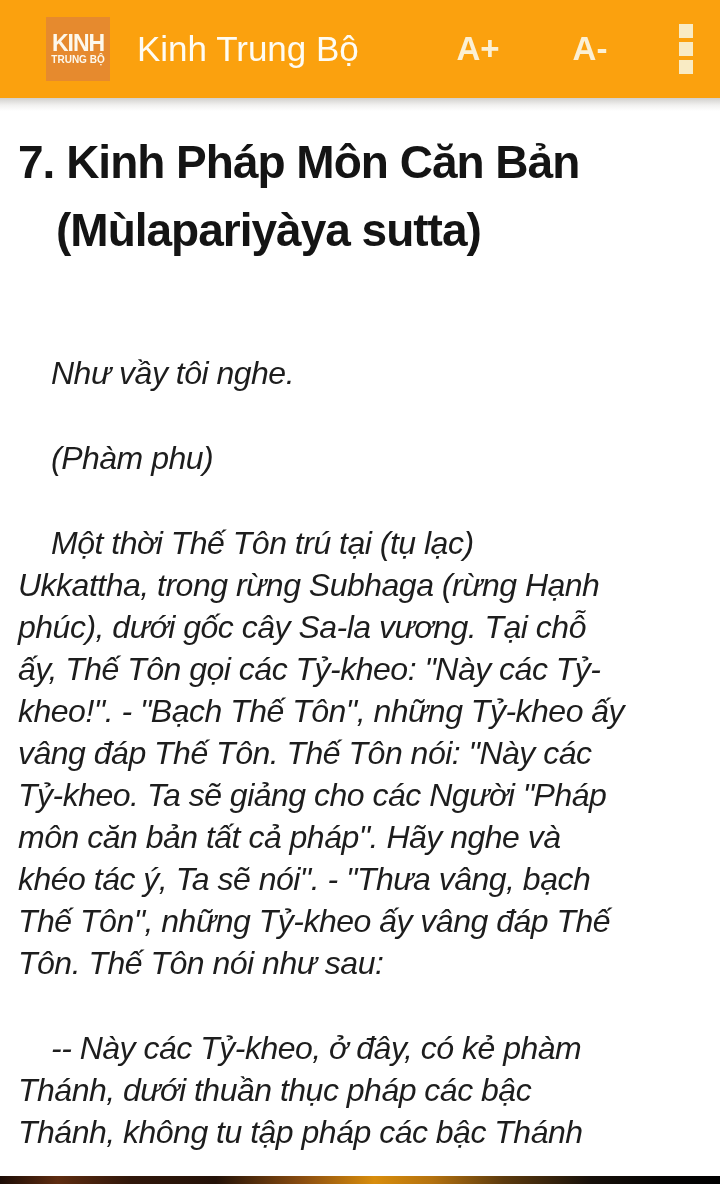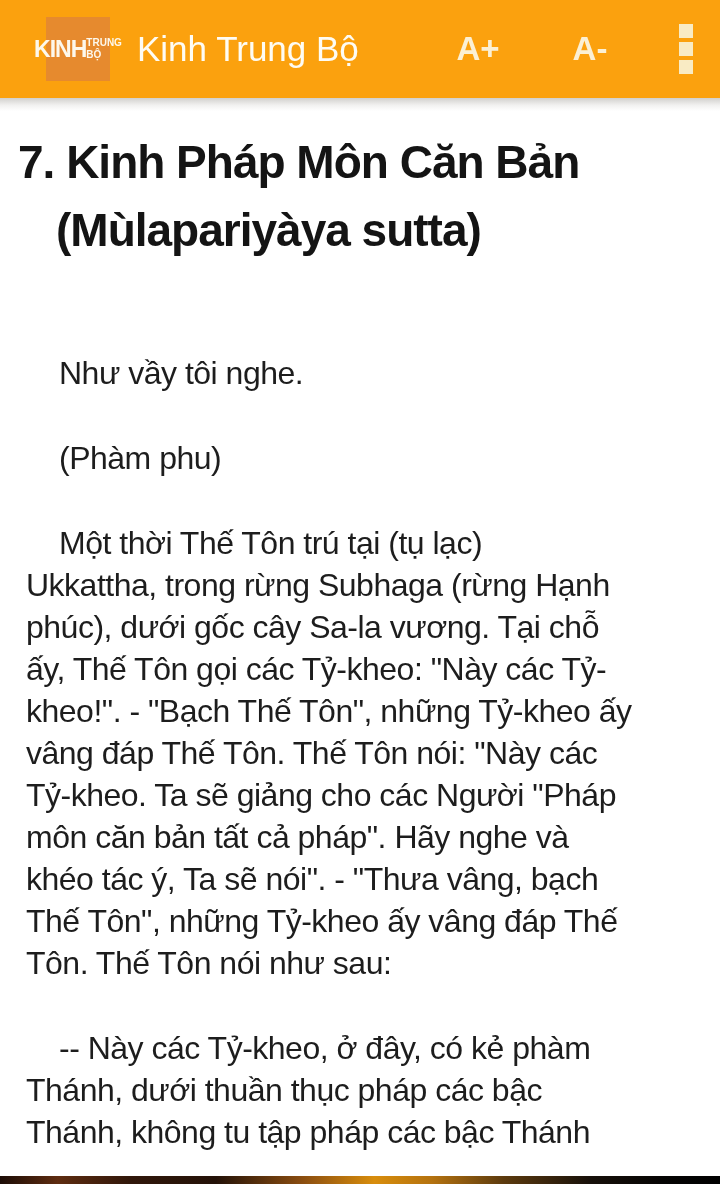--- a/index.html
+++ b/index.html
@@ -18,21 +18,21 @@
     position: relative;
     display: flex;
     align-items: center;
     height: 98px;
     background: #FBA10E;
     padding: 0 26px 0 46px;
   }
   .app-icon {
     width: 64px; height: 64px;
     background: #E68A2E;
-    display: flex; 
+    display: flex; flex-direction: column;
     align-items: center; justify-content: center;
     flex: 0 0 auto;
   }
   .app-icon .icon-line1 {
     color: #FDF8EC; font-weight: bold; font-size: 23px; line-height: 22px; letter-spacing: -1px;
   }
   .app-icon .icon-line2 {
     color: #FDF8EC; font-weight: bold; font-size: 10px; line-height: 12px; letter-spacing: 0;
   }
   .bar-title {
@@ -87,21 +87,21 @@
     margin: 30px 0 88px 0;
     font-size: 46px;
     line-height: 68px;
     font-weight: bold;
     letter-spacing: -1px;
     color: #141414;
   }
   .sutta-title .h-line { display: block; white-space: nowrap; }
   .sutta-title .h-line2 { padding-left: 38px; }
 
-  .para { margin: 43px 8px; }
+  .para { margin: 43px 0; font-style: italic; }
   .para .line {
     display: block;
     font-size: 32px;
     line-height: 42px;
     letter-spacing: -0.5px;
     white-space: nowrap;
     color: #1d1d1d;
   }
   .para .line.indent { padding-left: 33px; }
 

